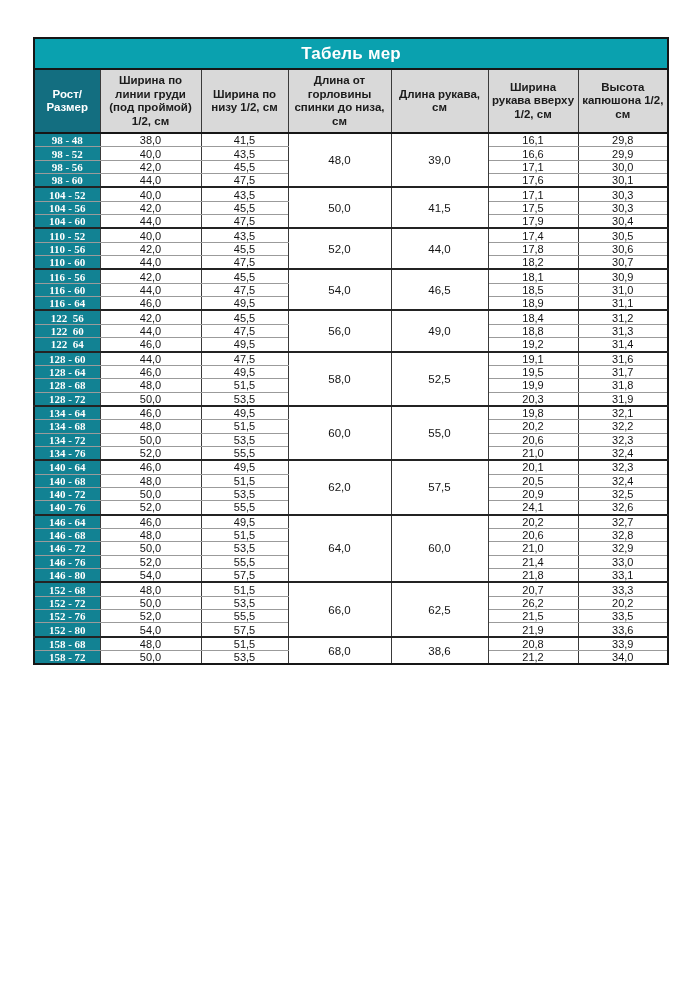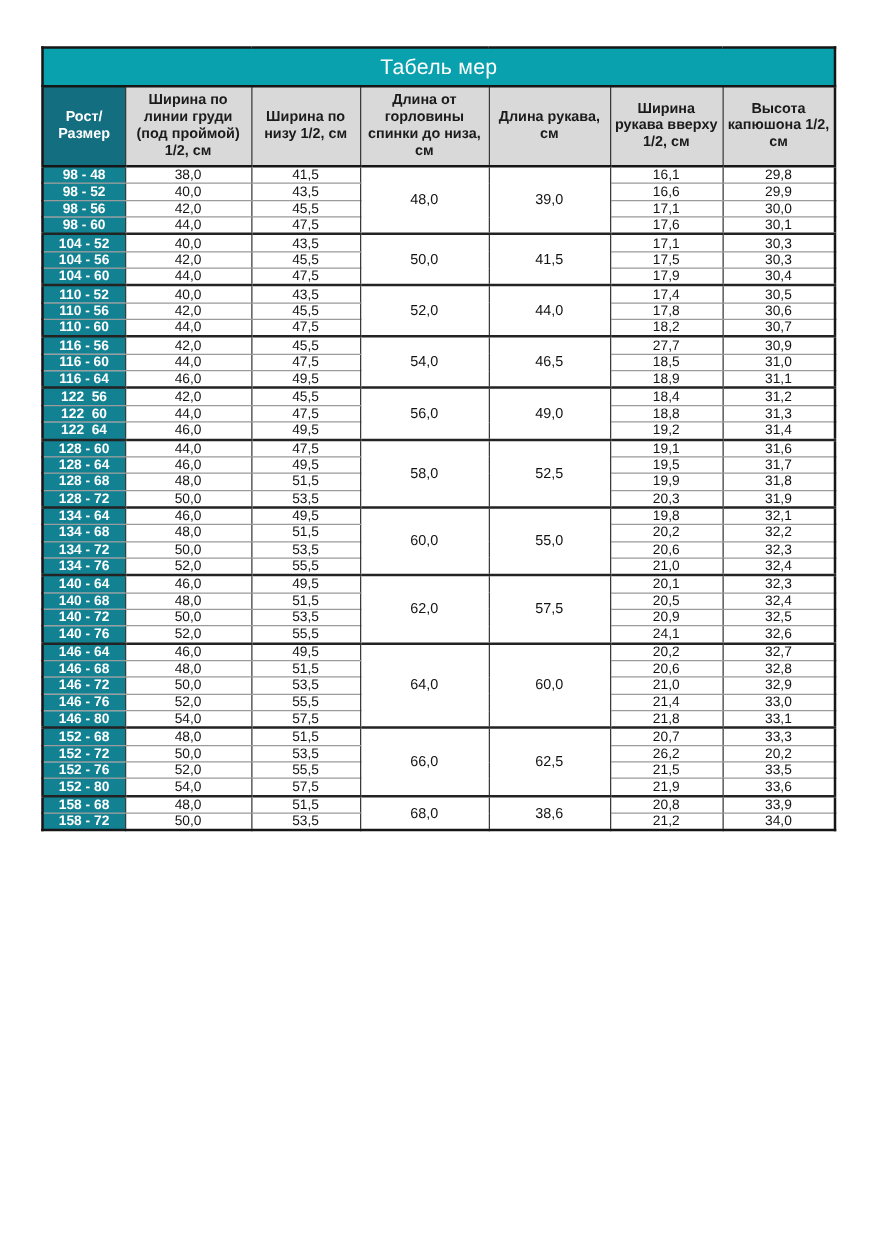--- a/index.html
+++ b/index.html
@@ -20,21 +20,21 @@
     table-layout: fixed;
     width: 634px;
     margin: 37px 0 0 33px;
     border: 2px solid #161616;
   }
   
   th.title-cell {
     background: #0aa1af;
     color: #ffffff;
     font-size: 17px;
-    font-weight: normal;
+    font-weight: bold;
     text-align: center;
     height: 27px;
     border: 2px solid #161616;
     letter-spacing: 0.2px;
   }
   
   tr.cols th {
     background: #d9d9d9;
     color: #1b1b1b;
     font-size: 11.5px;
@@ -65,20 +65,21 @@
     border-right: 1px solid #3a3a3a;
     border-top: 1px solid #9b9b9b;
     border-bottom: 1px solid #9b9b9b;
     white-space: pre;
   }
   tbody td.size {
     background: #128293;
     color: #ffffff;
     font-weight: bold;
     font-size: 11px;
+    font-family: Liberation Serif, serif;
   }
   tbody tr.group-start td {
     border-top: 2px solid #232323;
   }
   tbody td.merged {
     font-size: 11.5px;
     background: #ffffff;
   }
   
   .footnotes {
@@ -196,21 +197,21 @@
           <td>47,5</td>
           <td>18,2</td>
           <td>30,7</td>
         </tr>
         <tr class="group-start">
           <td class="size">116 - 56</td>
           <td>42,0</td>
           <td>45,5</td>
           <td class="merged" rowspan="3">54,0</td>
           <td class="merged" rowspan="3">46,5</td>
-          <td>27,7</td>
+          <td>18,1</td>
           <td>30,9</td>
         </tr>
         <tr>
           <td class="size">116 - 60</td>
           <td>44,0</td>
           <td>47,5</td>
           <td>18,5</td>
           <td>31,0</td>
         </tr>
         <tr>

